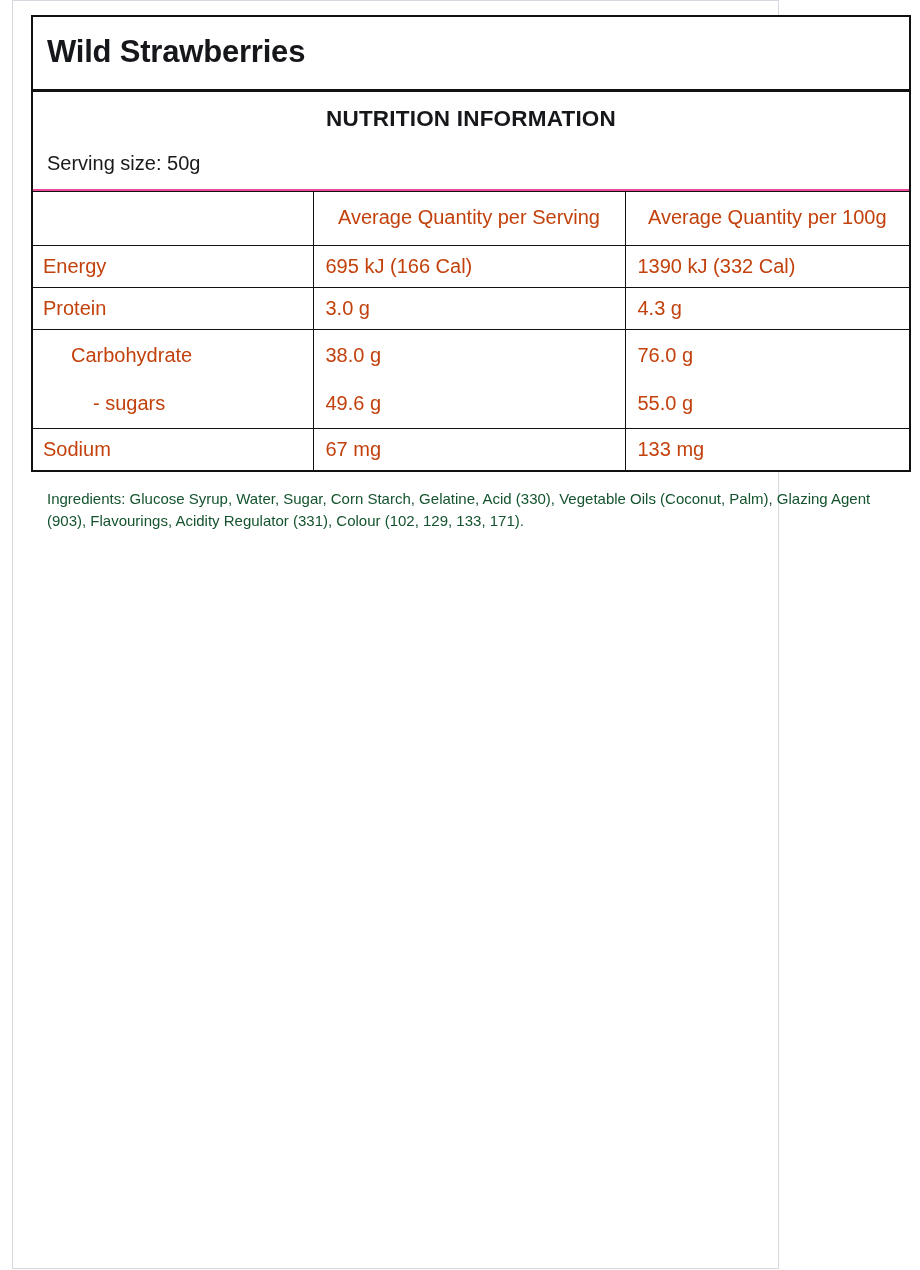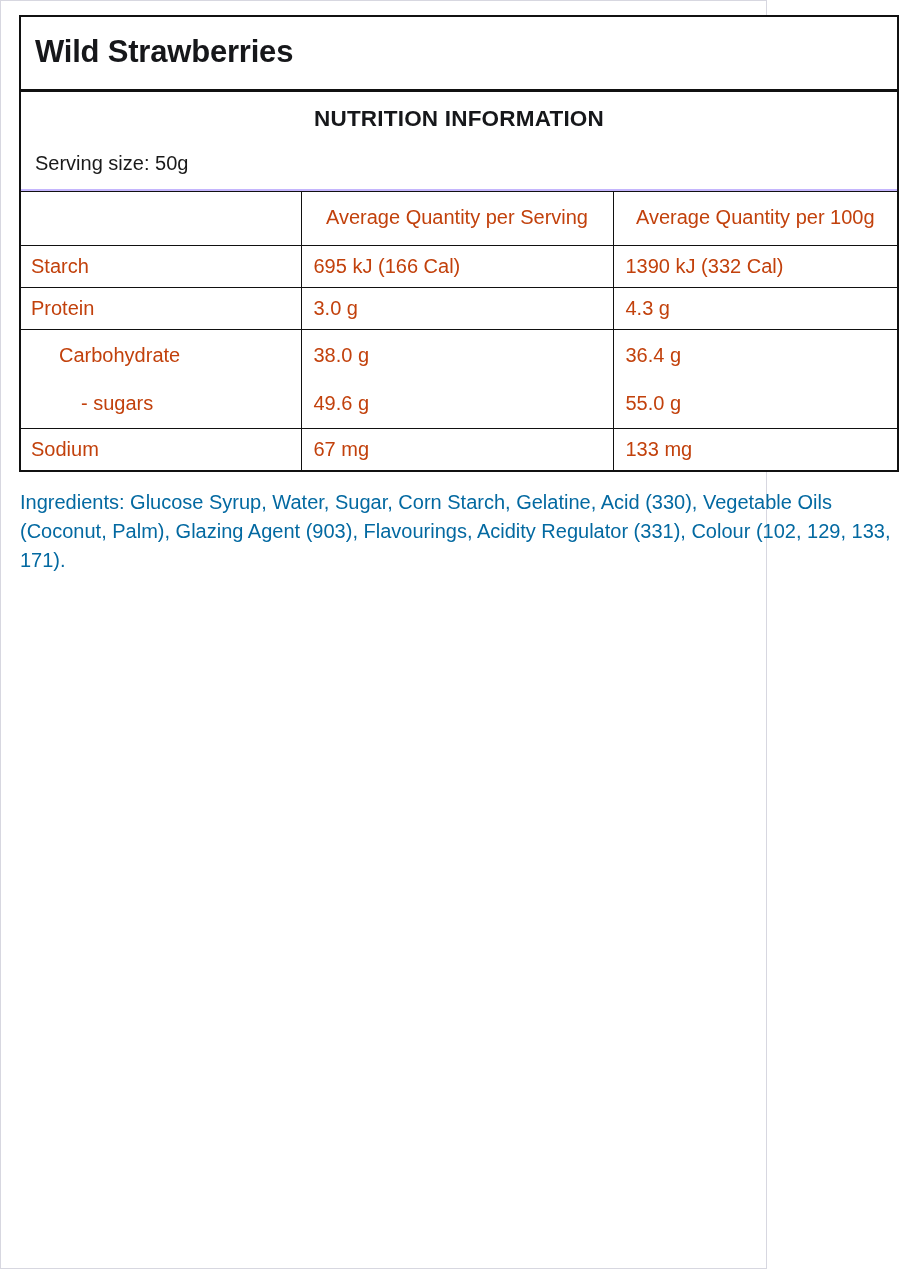--- a/index.html
+++ b/index.html
@@ -13,21 +13,21 @@
     height: 1270px;
     font-family: "Liberation Sans", "DejaVu Sans", sans-serif;
     color: #1a1a1a;
     position: relative;
     overflow: hidden;
   }
 
   
   .page-frame {
     position: absolute;
-    left: 0; top: 0;
+    left: 12px; top: 0;
     width: 767px;
     height: 1269px;
     box-sizing: border-box;
     border: 1px solid #d7d7e0;
     background: #ffffff;
   }
 
   .sheet {
     position: absolute;
     left: 18px;
@@ -52,21 +52,21 @@
     font-size: 31px;
     font-weight: bold;
     line-height: 1.1;
     letter-spacing: -0.2px;
     margin: 0;
     color: #16171a;
   }
 
   .nip-heading-block {
     box-sizing: border-box;
-    border-bottom: 2px solid #c4b5fd;
+    border-bottom: 2px solid #ec4899;
     padding: 14px 14px 10px 14px;
   }
   .nip-heading {
     text-align: center;
     font-size: 22.5px;
     font-weight: bold;
     letter-spacing: 0.2px;
     margin: 0 0 16px 0;
     color: #16171a;
   }
@@ -131,25 +131,25 @@
   td.stacked .sub {
     padding: 13px 10px 13px 12px;
     line-height: 1.2;
   }
   td.stacked .sub.first { padding-bottom: 11px; }
   td.row-label.stacked .sub { padding-left: 10px; margin-left: 28px; }
   td.row-label.stacked .sub.indent { padding-left: 32px; }
 
   
   .ingredients {
-    margin: 16px 0 0 1px;
+    margin: 16px 0 0 16px;
     padding: 0 2px 0 0;
-    font-size: 20px;
+    font-size: 15px;
     line-height: 1.45;
-    color: #0369a1;
+    color: #14532d;
     max-width: 872px;
   }
 </style>
 </head>
 <body>
 
 <div class="page-frame">
 
   <div class="sheet">
 
@@ -172,21 +172,21 @@
         </colgroup>
         <thead>
           <tr>
             <th class="col-head col-head-blank"></th>
             <th class="col-head sep">Average Quantity per Serving</th>
             <th class="col-head sep">Average Quantity per 100g</th>
           </tr>
         </thead>
         <tbody>
           <tr>
-            <td class="row-label">Starch</td>
+            <td class="row-label">Energy</td>
             <td class="row-value sep">695 kJ (166 Cal)</td>
             <td class="row-value sep">1390 kJ (332 Cal)</td>
           </tr>
 
           <tr>
             <td class="row-label">Protein</td>
             <td class="row-value sep">3.0 g</td>
             <td class="row-value sep">4.3 g</td>
           </tr>
 
@@ -194,21 +194,21 @@
           <tr>
             <td class="row-label stacked">
               <div class="sub first">Carbohydrate</div>
               <div class="sub indent">- sugars</div>
             </td>
             <td class="row-value stacked sep">
               <div class="sub first">38.0 g</div>
               <div class="sub">49.6 g</div>
             </td>
             <td class="row-value stacked sep">
-              <div class="sub first">36.4 g</div>
+              <div class="sub first">76.0 g</div>
               <div class="sub">55.0 g</div>
             </td>
           </tr>
 
           <tr>
             <td class="row-label">Sodium</td>
             <td class="row-value sep">67 mg</td>
             <td class="row-value sep">133 mg</td>
           </tr>
         </tbody>

